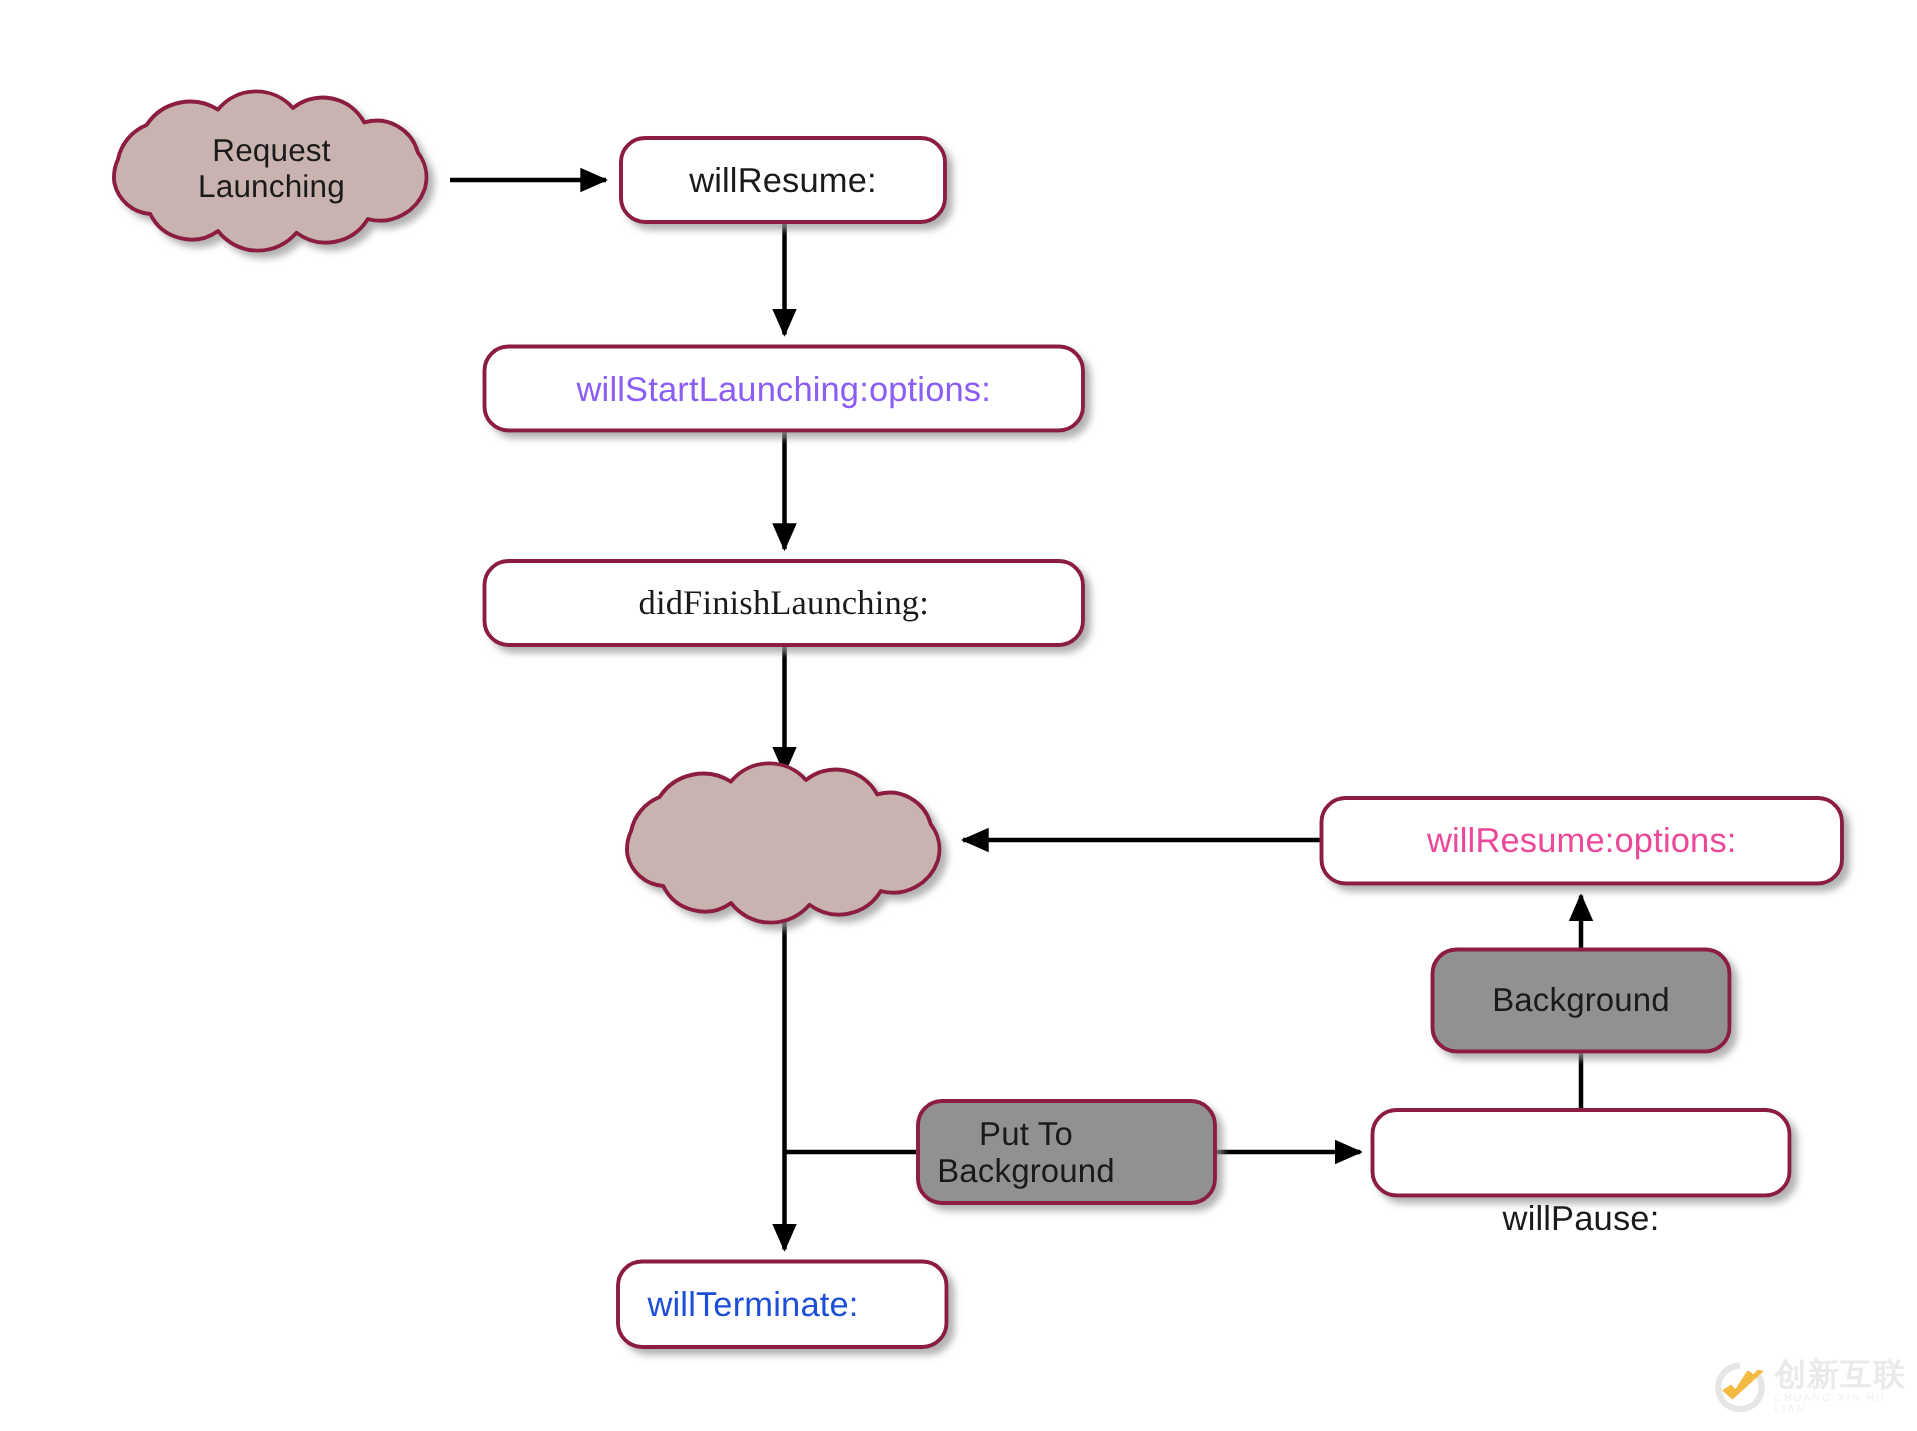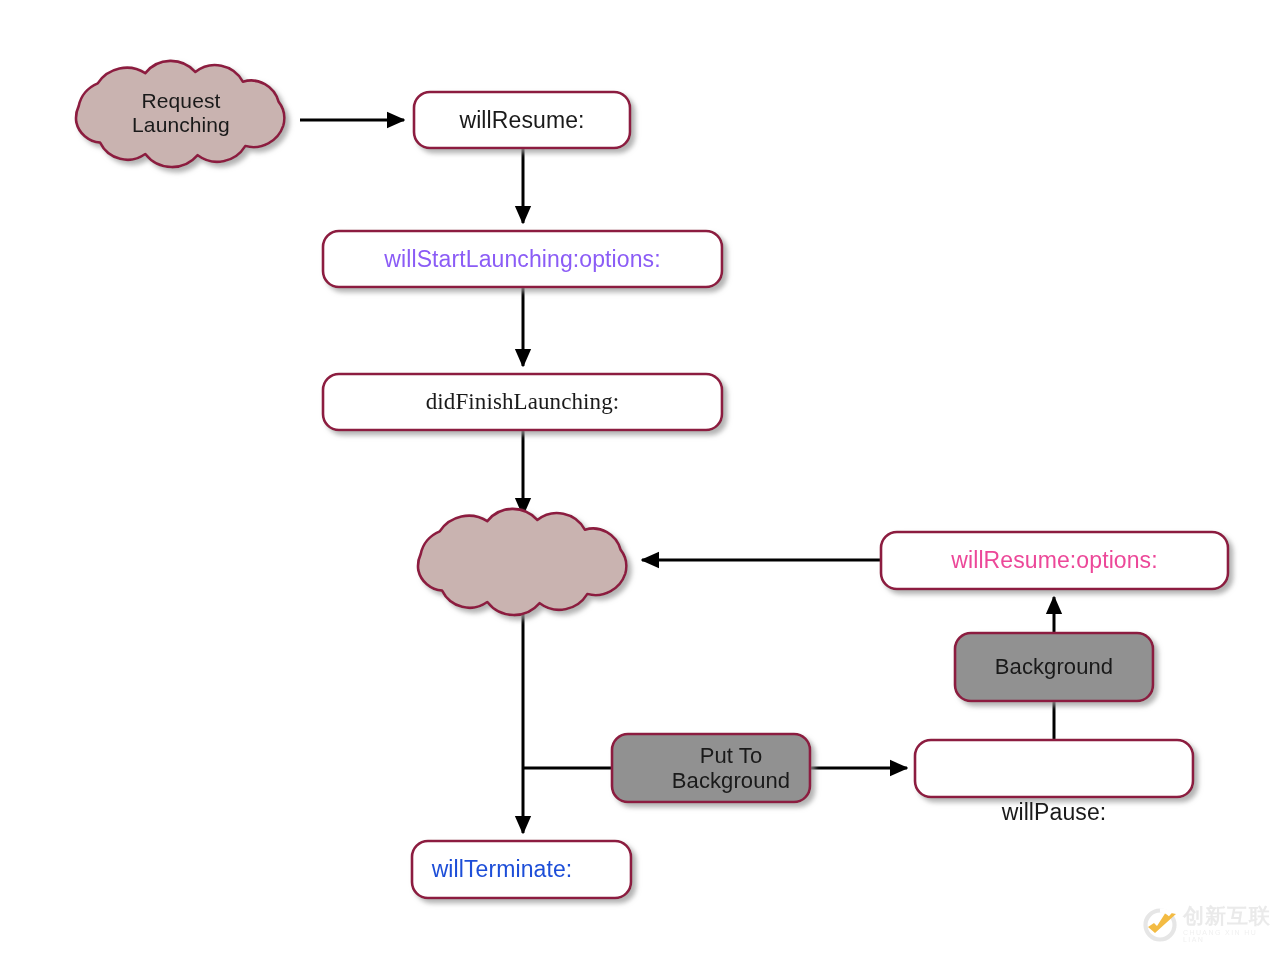--- a/index.html
+++ b/index.html
@@ -130,21 +130,21 @@
     </svg>
 
   <div id="label-layer">
       <div class="node-label" style="left: 62px; top: 56px; width: 238px; height: 114px; font-size: 21px; color: rgb(26, 26, 26);">Request
 Launching</div>
       <div class="node-label" style="left: 414px; top: 92px; width: 216px; height: 56px; font-size: 23px; color: rgb(26, 26, 26);">willResume:</div>
       <div class="node-label" style="left: 323px; top: 231px; width: 399px; height: 56px; font-size: 23px; color: #8b5cf6;">willStartLaunching:options:</div>
       <div class="node-label" style="left: 323px; top: 374px; width: 399px; height: 56px; font-size: 23px; color: rgb(26, 26, 26); font-family: Liberation Serif, serif;">didFinishLaunching:</div>
       <div class="node-label" style="left: 881px; top: 532px; width: 347px; height: 57px; font-size: 23px; color: #ec4899;">willResume:options:</div>
       <div class="node-label" style="left: 955px; top: 633px; width: 198px; height: 68px; font-size: 22px; color: rgb(26, 26, 26);">Background</div>
-      <div class="node-label" style="left: 632px; top: 734px; width: 198px; height: 68px; font-size: 22px; color: rgb(26, 26, 26);">Put To
+      <div class="node-label" style="left: 585px; top: 734px; width: 198px; height: 68px; font-size: 22px; color: rgb(26, 26, 26);">Put To
 Background</div>
       <div class="node-label" style="left: 915px; top: 784px; width: 278px; height: 57px; font-size: 23px; color: rgb(26, 26, 26);">willPause:</div>
       <div class="node-label" style="left: 412px; top: 841px; width: 180px; height: 57px; font-size: 23px; color: #1d4ed8;">willTerminate:</div>
     </div>
 
   <div class="watermark" id="watermark" style="left: 1143px; top: 906px;">
     <div class="wm-logo">
       <svg viewBox="0 0 34 34" width="34" height="34" xmlns="http://www.w3.org/2000/svg">
         <circle cx="17" cy="17" r="14.5" fill="none" stroke="#e4e4e4" stroke-width="4.2"></circle>
         <path d="M23 4 L33 6 L12 25 L5 19 L11 15 L14 18 Z" fill="#f2b634"></path>

